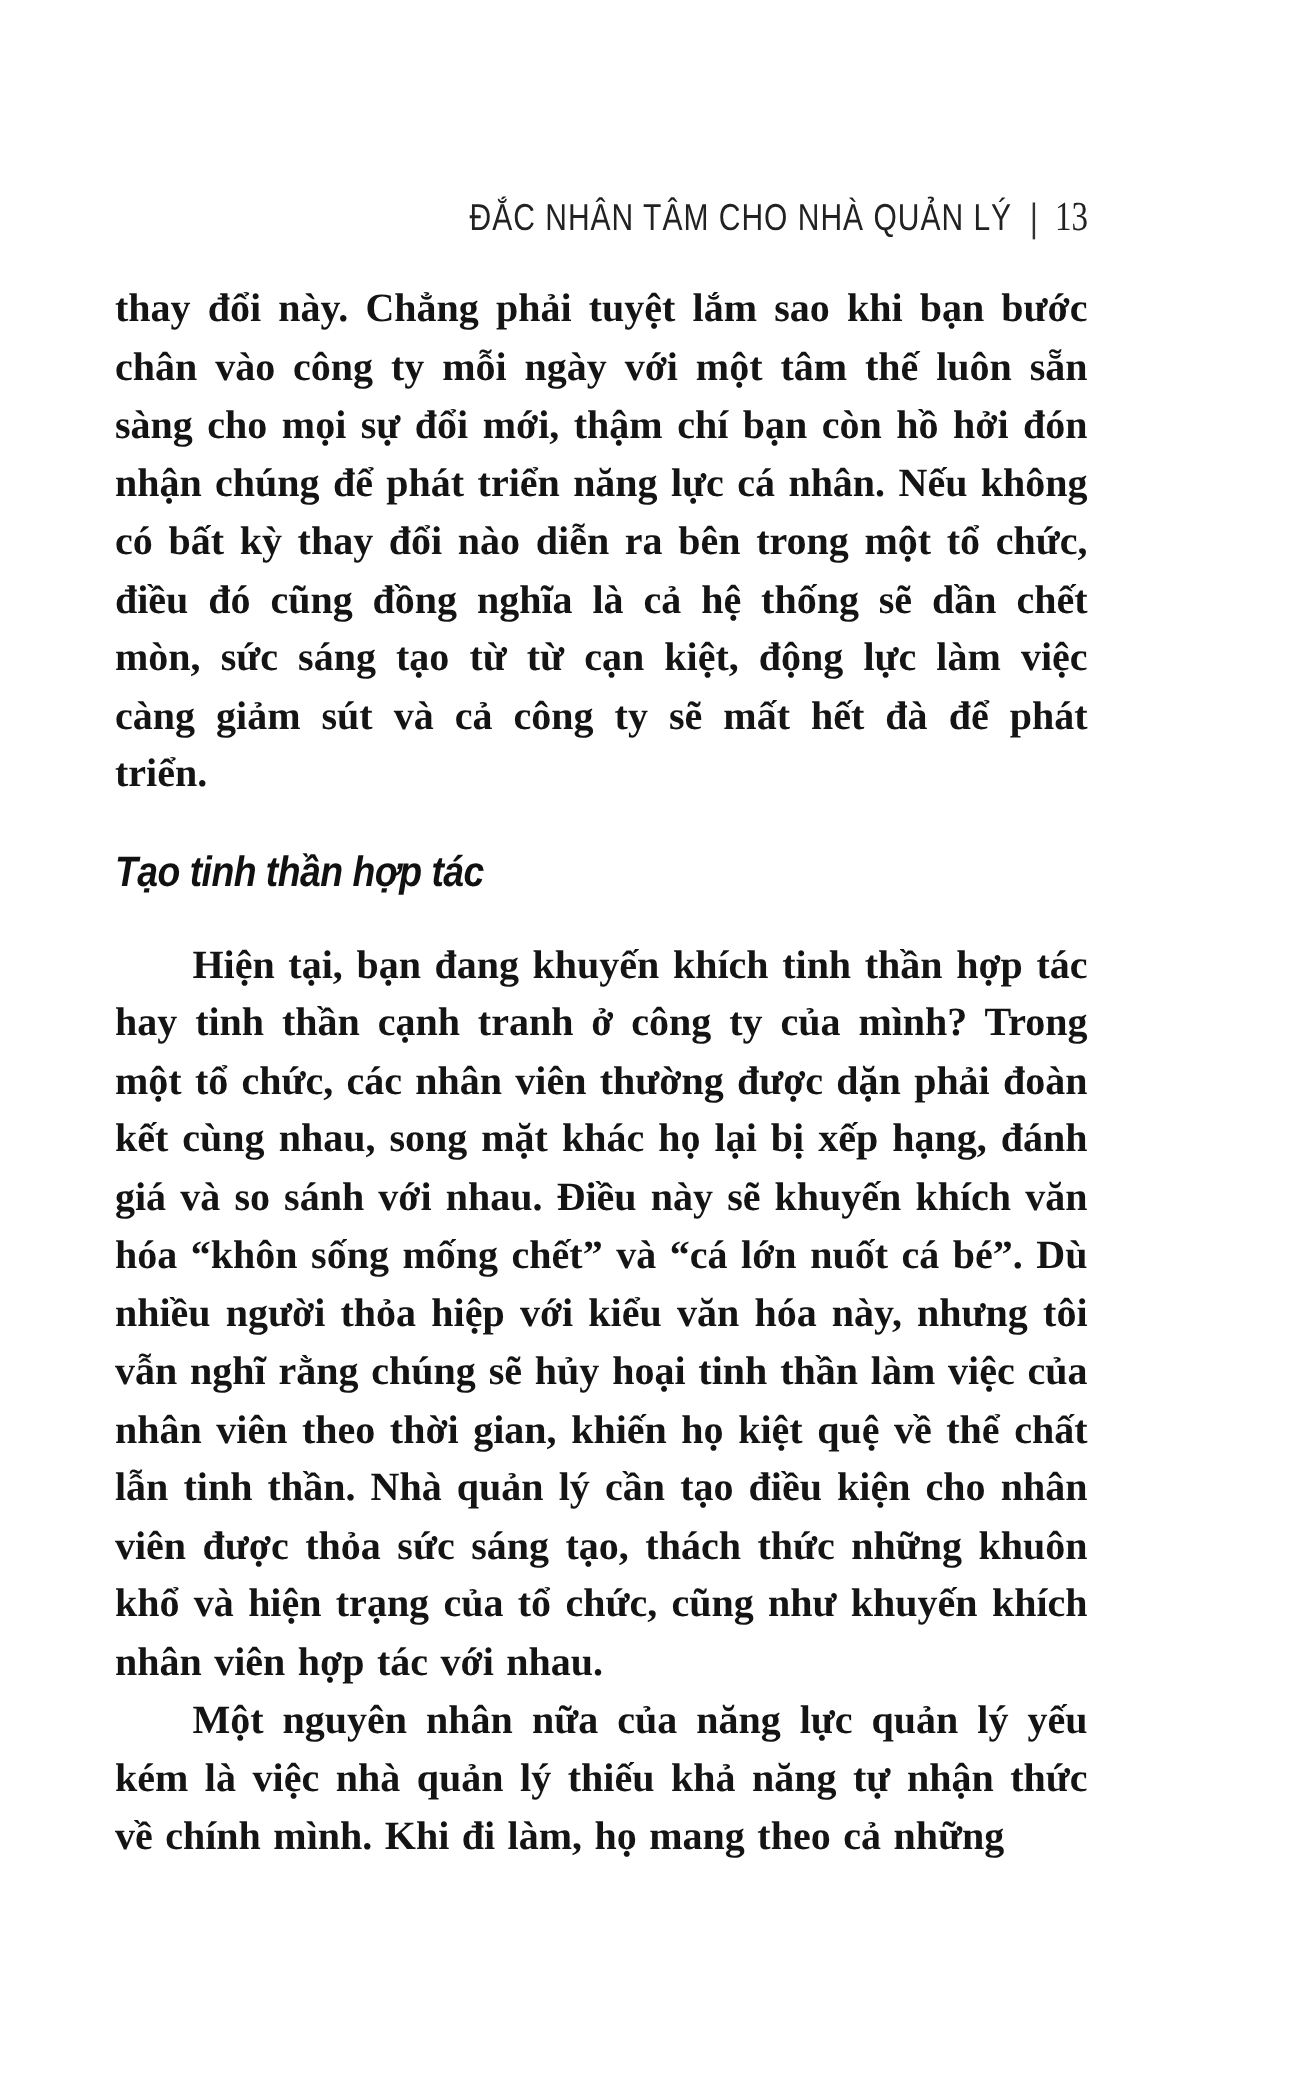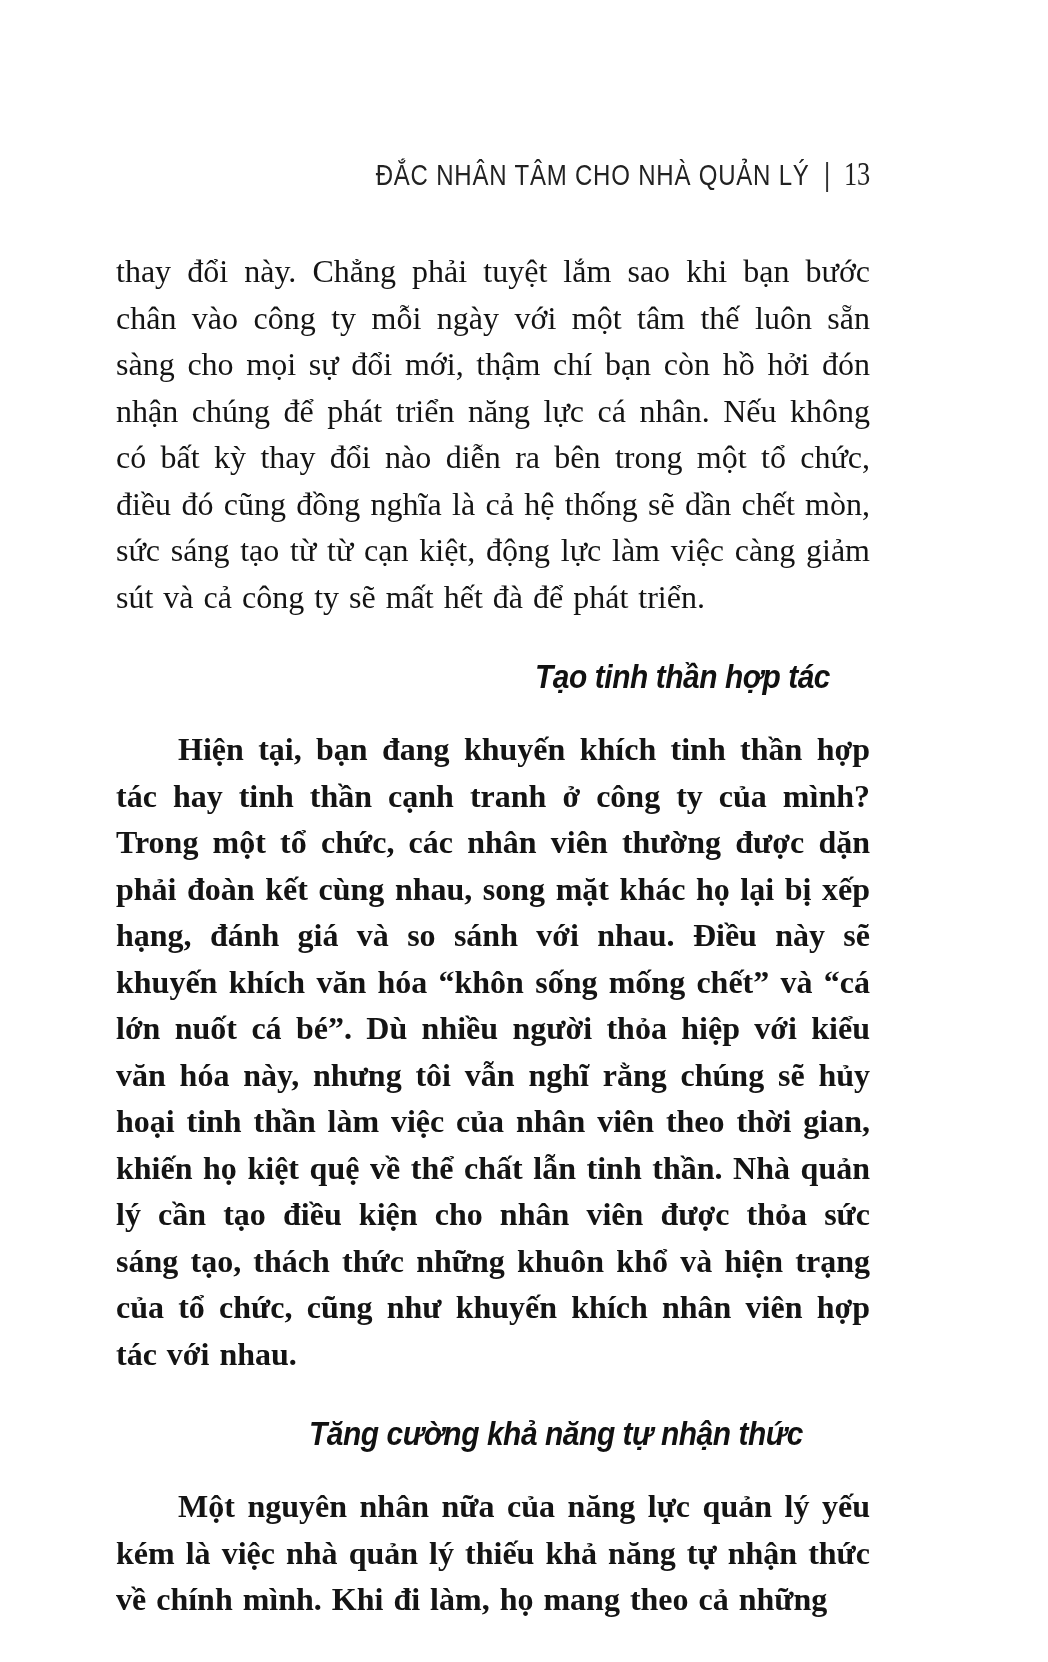--- a/index.html
+++ b/index.html
@@ -6,21 +6,21 @@
     margin: 0;
     padding: 0;
     background: #ffffff;
   }
   .page {
     position: relative;
     width: 1048px;
     height: 1662px;
     background: #ffffff;
     box-sizing: border-box;
-    padding: 156px 178px 0 116px;
+    padding: 156px 178px 0 92px;
     color: #171717;
     overflow: hidden;
   }
   
   .running-header {
     text-align: right;
     white-space: nowrap;
     height: 44px;
   }
   .rh-inner {
@@ -49,33 +49,33 @@
   .body-para {
     font-family: "Liberation Serif", serif;
     font-size: 32px;
     line-height: 46.5px;
     text-align: justify;
     margin: 0;
     color: #141414;
     word-spacing: 2px;
   }
   .para-first {
-    margin-top: 48px;
+    margin-top: 23px;
+    font-weight: bold;
   }
   .para-indent {
     text-indent: 62px;
     font-weight: bold;
   }
   
   .section-heading {
     margin: 34px 0 28px 0;
     font-weight: normal;
     line-height: 44px;
     height: 44px;
-    text-align: right;
   }
   .sh-inner {
     display: inline-block;
     transform: scaleX(0.88);
     transform-origin: 0 50%;
     font-family: "Liberation Sans", sans-serif;
     font-style: italic;
     font-weight: 700;
     font-size: 34px;
     letter-spacing: -0.5px;
@@ -93,19 +93,16 @@
   </div>
 
   <p class="body-para para-first">thay đổi này. Chẳng phải tuyệt lắm sao khi bạn bước chân vào công ty mỗi ngày với một tâm thế luôn sẵn sàng cho mọi sự đổi mới, thậm chí bạn còn hồ hởi đón nhận chúng để phát triển năng lực cá nhân. Nếu không có bất kỳ thay đổi nào diễn ra bên trong một tổ chức, điều đó cũng đồng nghĩa là cả hệ thống sẽ dần chết mòn, sức sáng tạo từ từ cạn kiệt, động lực làm việc càng giảm sút và cả công ty sẽ mất hết đà để phát triển.</p>
 
   <h2 class="section-heading">
     <span class="sh-inner">Tạo tinh thần hợp tác</span>
   </h2>
 
   <p class="body-para para-indent">Hiện tại, bạn đang khuyến khích tinh thần hợp tác hay tinh thần cạnh tranh ở công ty của mình? Trong một tổ chức, các nhân viên thường được dặn phải đoàn kết cùng nhau, song mặt khác họ lại bị xếp hạng, đánh giá và so sánh với nhau. Điều này sẽ khuyến khích văn hóa “khôn sống mống chết” và “cá lớn nuốt cá bé”. Dù nhiều người thỏa hiệp với kiểu văn hóa này, nhưng tôi vẫn nghĩ rằng chúng sẽ hủy hoại tinh thần làm việc của nhân viên theo thời gian, khiến họ kiệt quệ về thể chất lẫn tinh thần. Nhà quản lý cần tạo điều kiện cho nhân viên được thỏa sức sáng tạo, thách thức những khuôn khổ và hiện trạng của tổ chức, cũng như khuyến khích nhân viên hợp tác với nhau.</p>
 
-  <h2 class="section-heading">
-    <span class="sh-inner">Tăng cường khả năng tự nhận thức</span>
-  </h2>
 
   <p class="body-para para-indent">Một nguyên nhân nữa của năng lực quản lý yếu kém là việc nhà quản lý thiếu khả năng tự nhận thức về chính mình. Khi đi làm, họ mang theo cả những</p>
 
 </div>
 
 </body></html>

